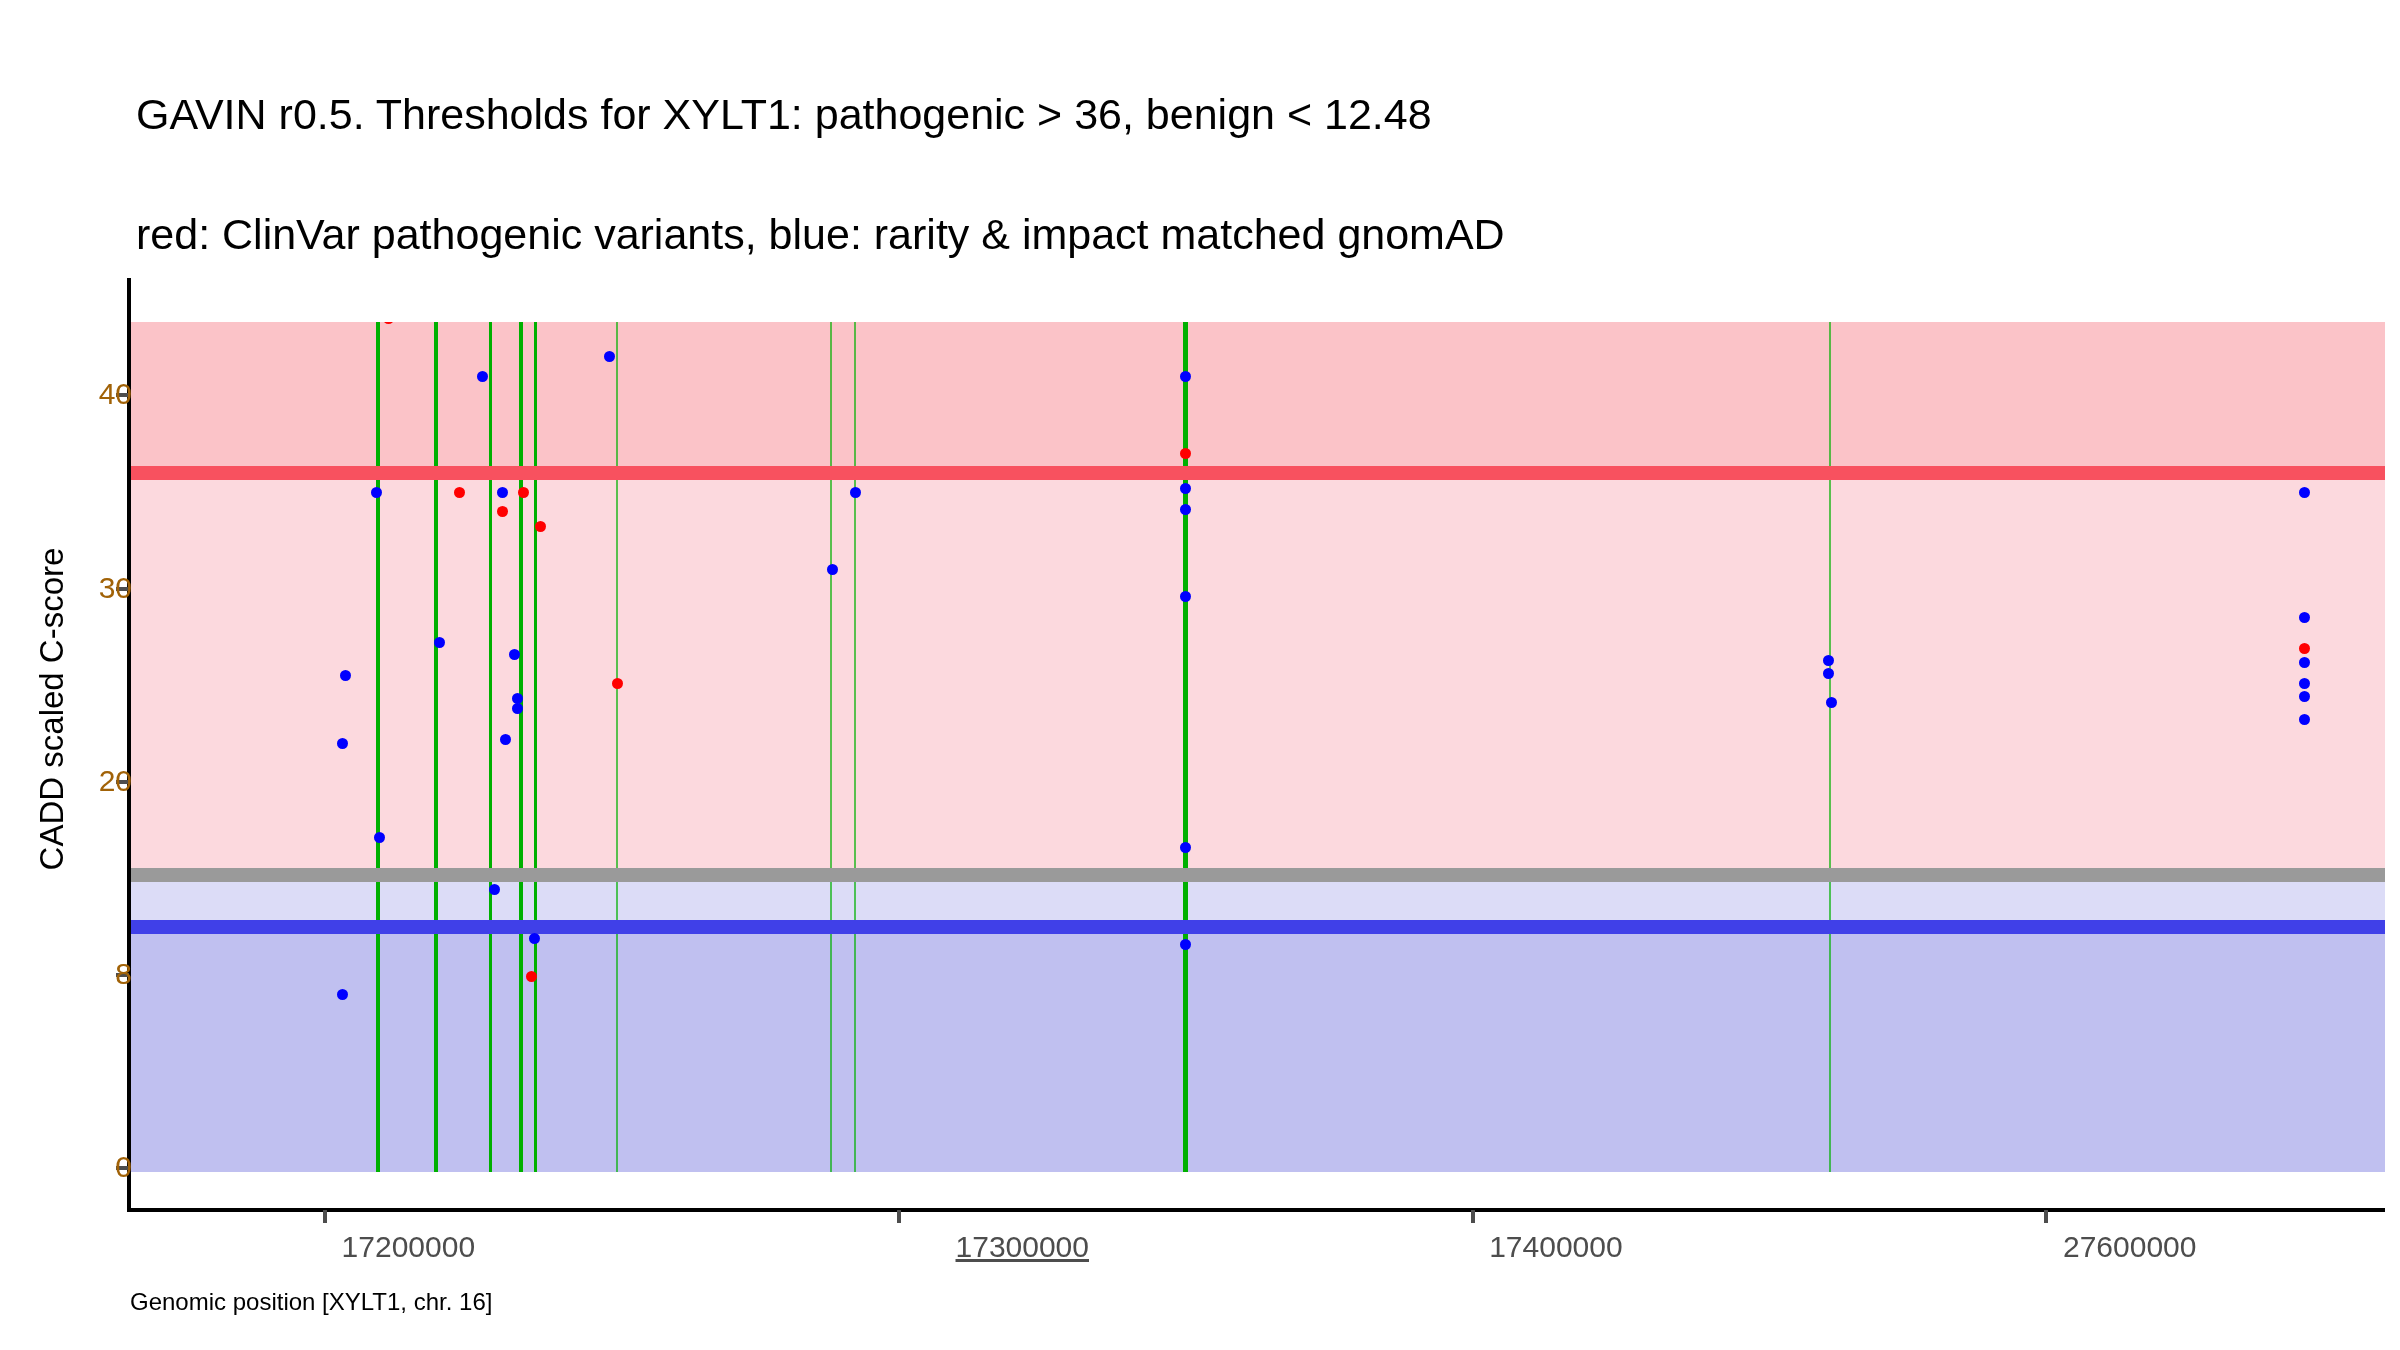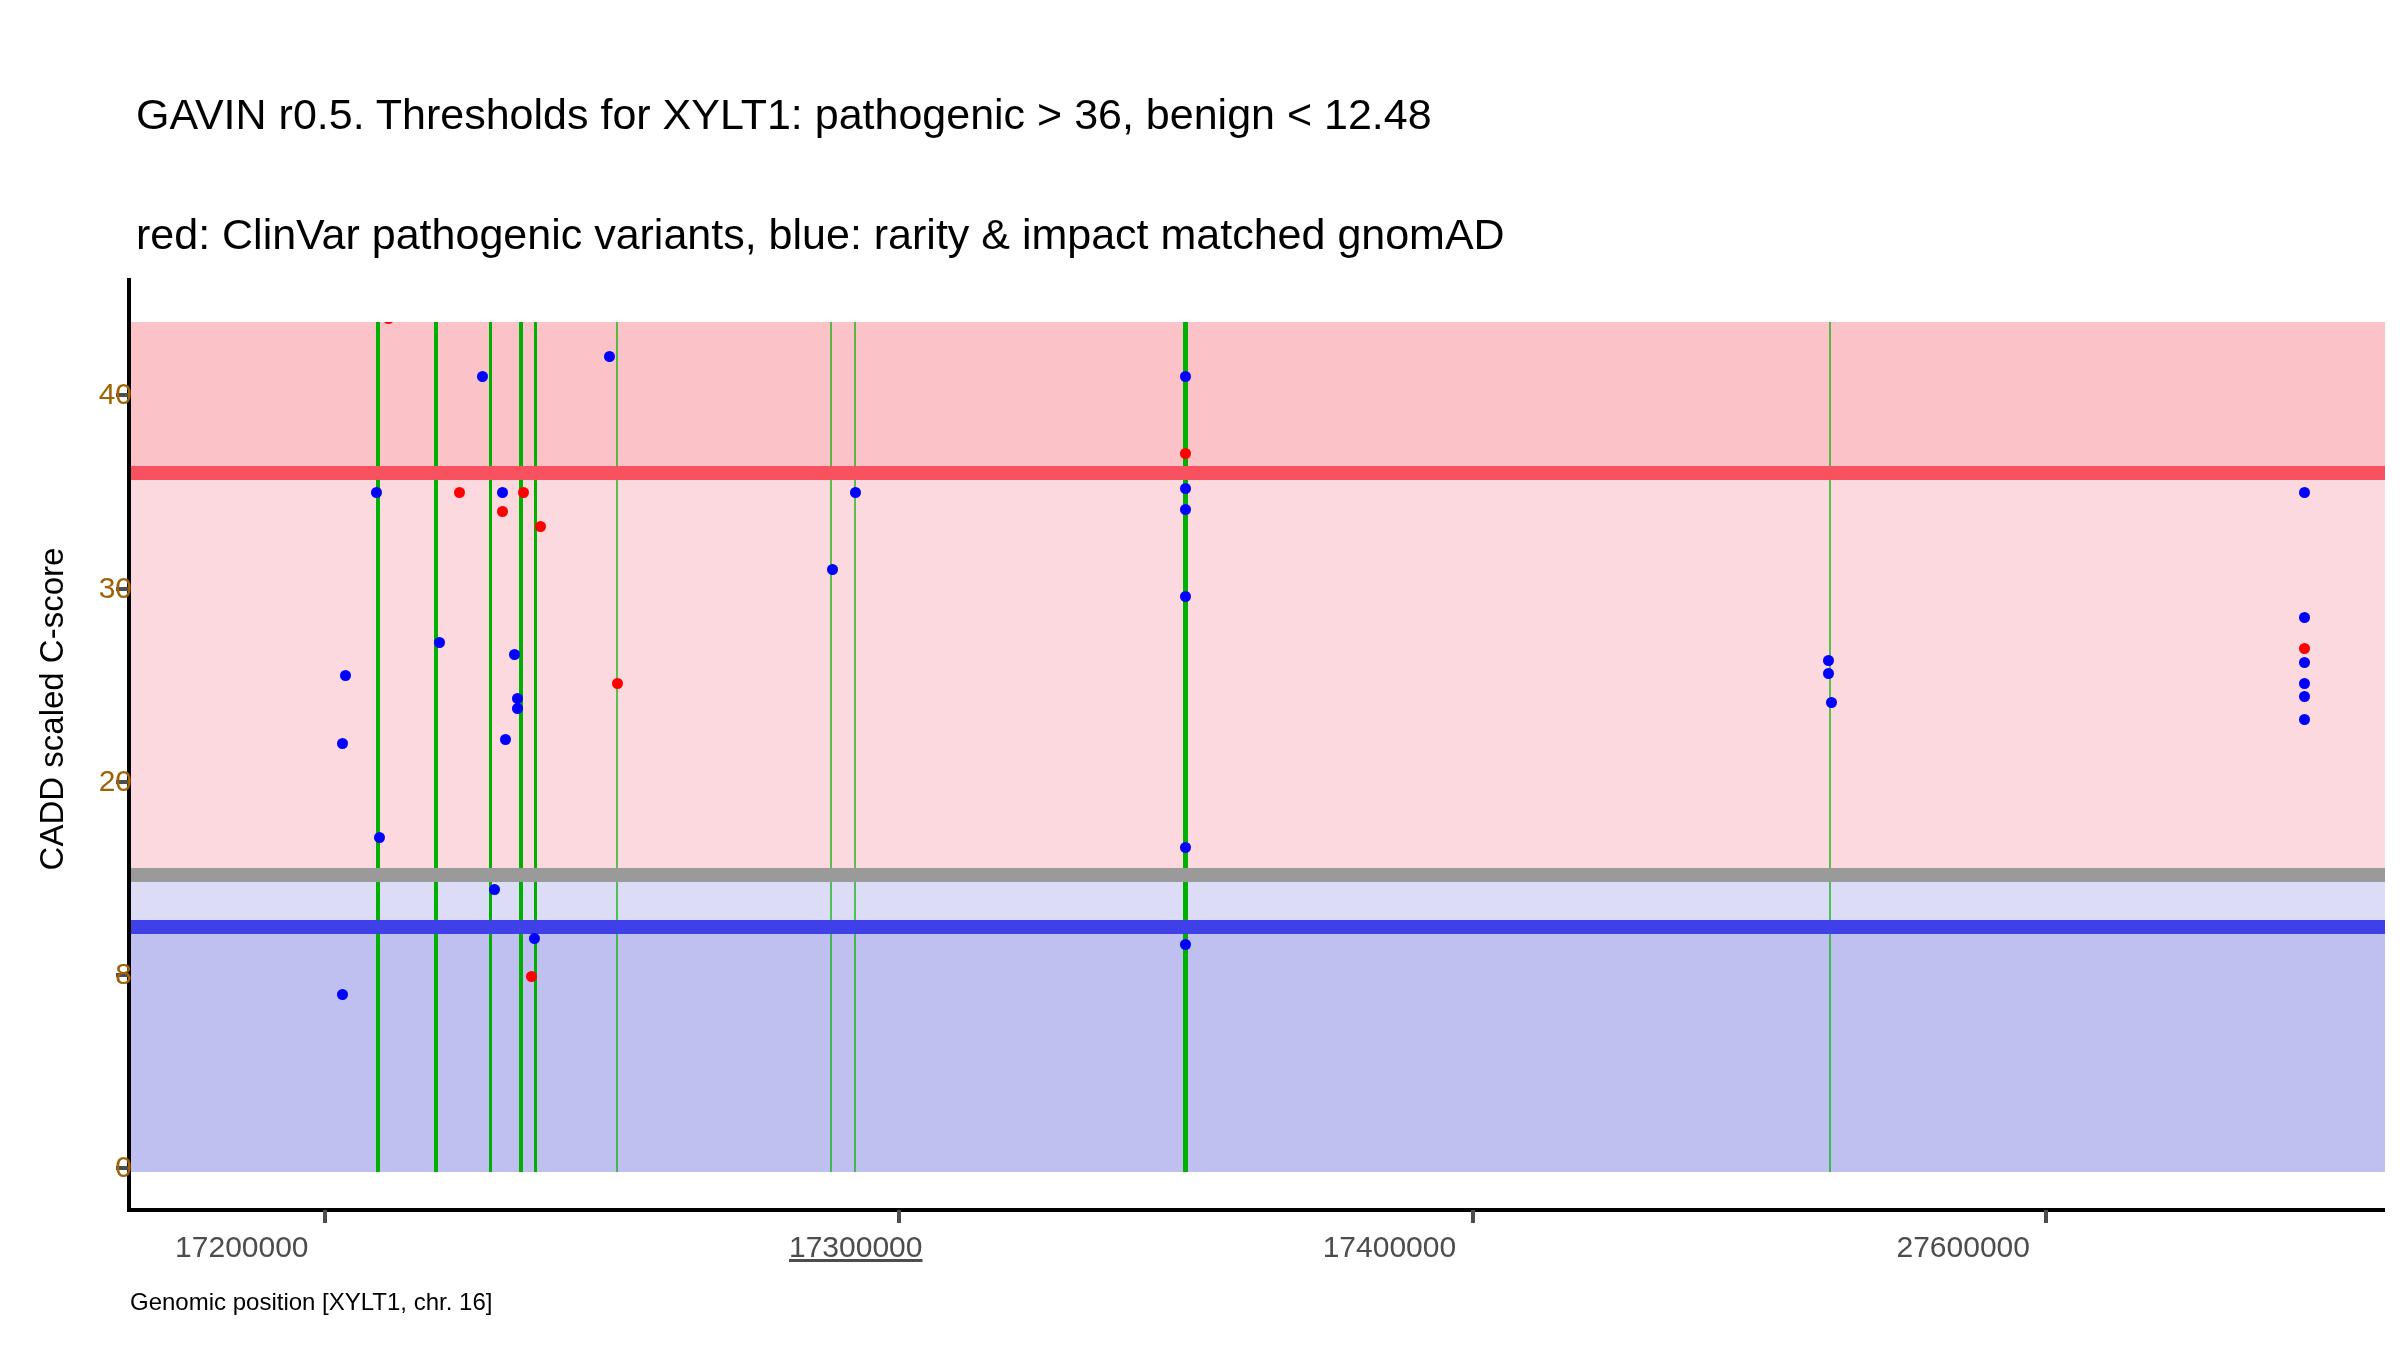--- a/index.html
+++ b/index.html
@@ -26,21 +26,21 @@
   .pt.red{background:#ff0000;}
   .pt.blue{background:#0000ff;}
 
   
   #y-axis-line{position:absolute;left:127px;top:278px;width:4px;height:934px;background:#000;}
   #x-axis-line{position:absolute;left:127px;top:1208px;width:2258px;height:4px;background:#000;}
 
   .ytick{position:absolute;width:13px;height:4px;background:#4d4d4d;}
   .ylabel{position:absolute;text-align:right;font-size:30px;color:#a16207;line-height:30px;margin-left:32px;}
   .xtick{position:absolute;width:4px;height:13px;background:#4d4d4d;}
-  .xlabel{position:absolute;text-align:left;font-size:30px;color:#4d4d4d;line-height:34px;}
+  .xlabel{position:absolute;text-align:right;font-size:30px;color:#4d4d4d;line-height:34px;}
 
   #y-axis-title{position:absolute;left:-328px;top:690px;width:760px;text-align:center;
     font-size:33px;color:#000;transform:rotate(-90deg);}
   #x-axis-title{position:absolute;left:130px;top:1288px;width:2255px;
     font-size:24px;color:#000;}
 </style>
 </head>
 <body>
 
 <div id="root">

